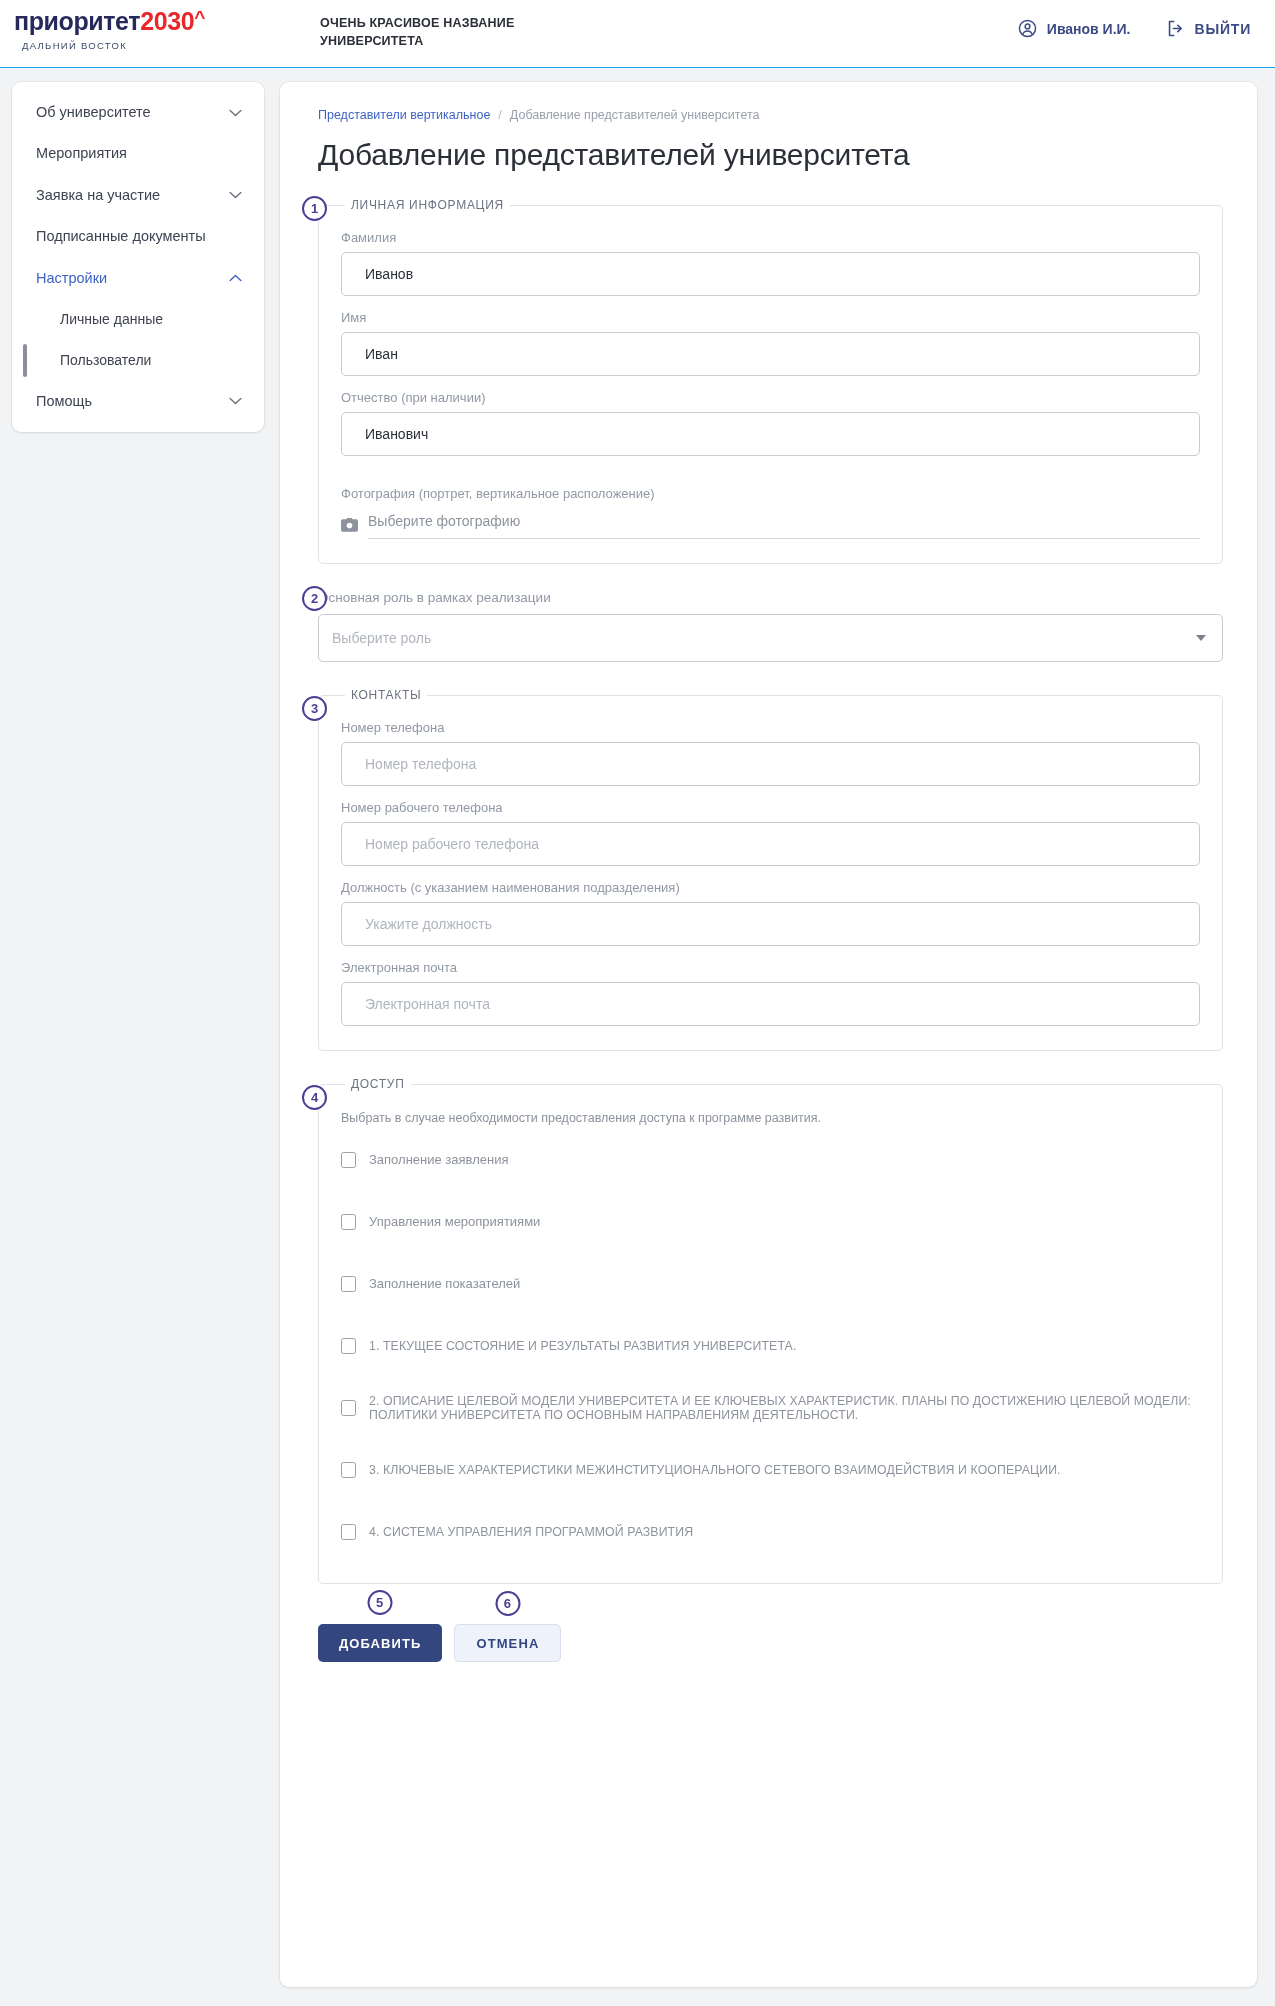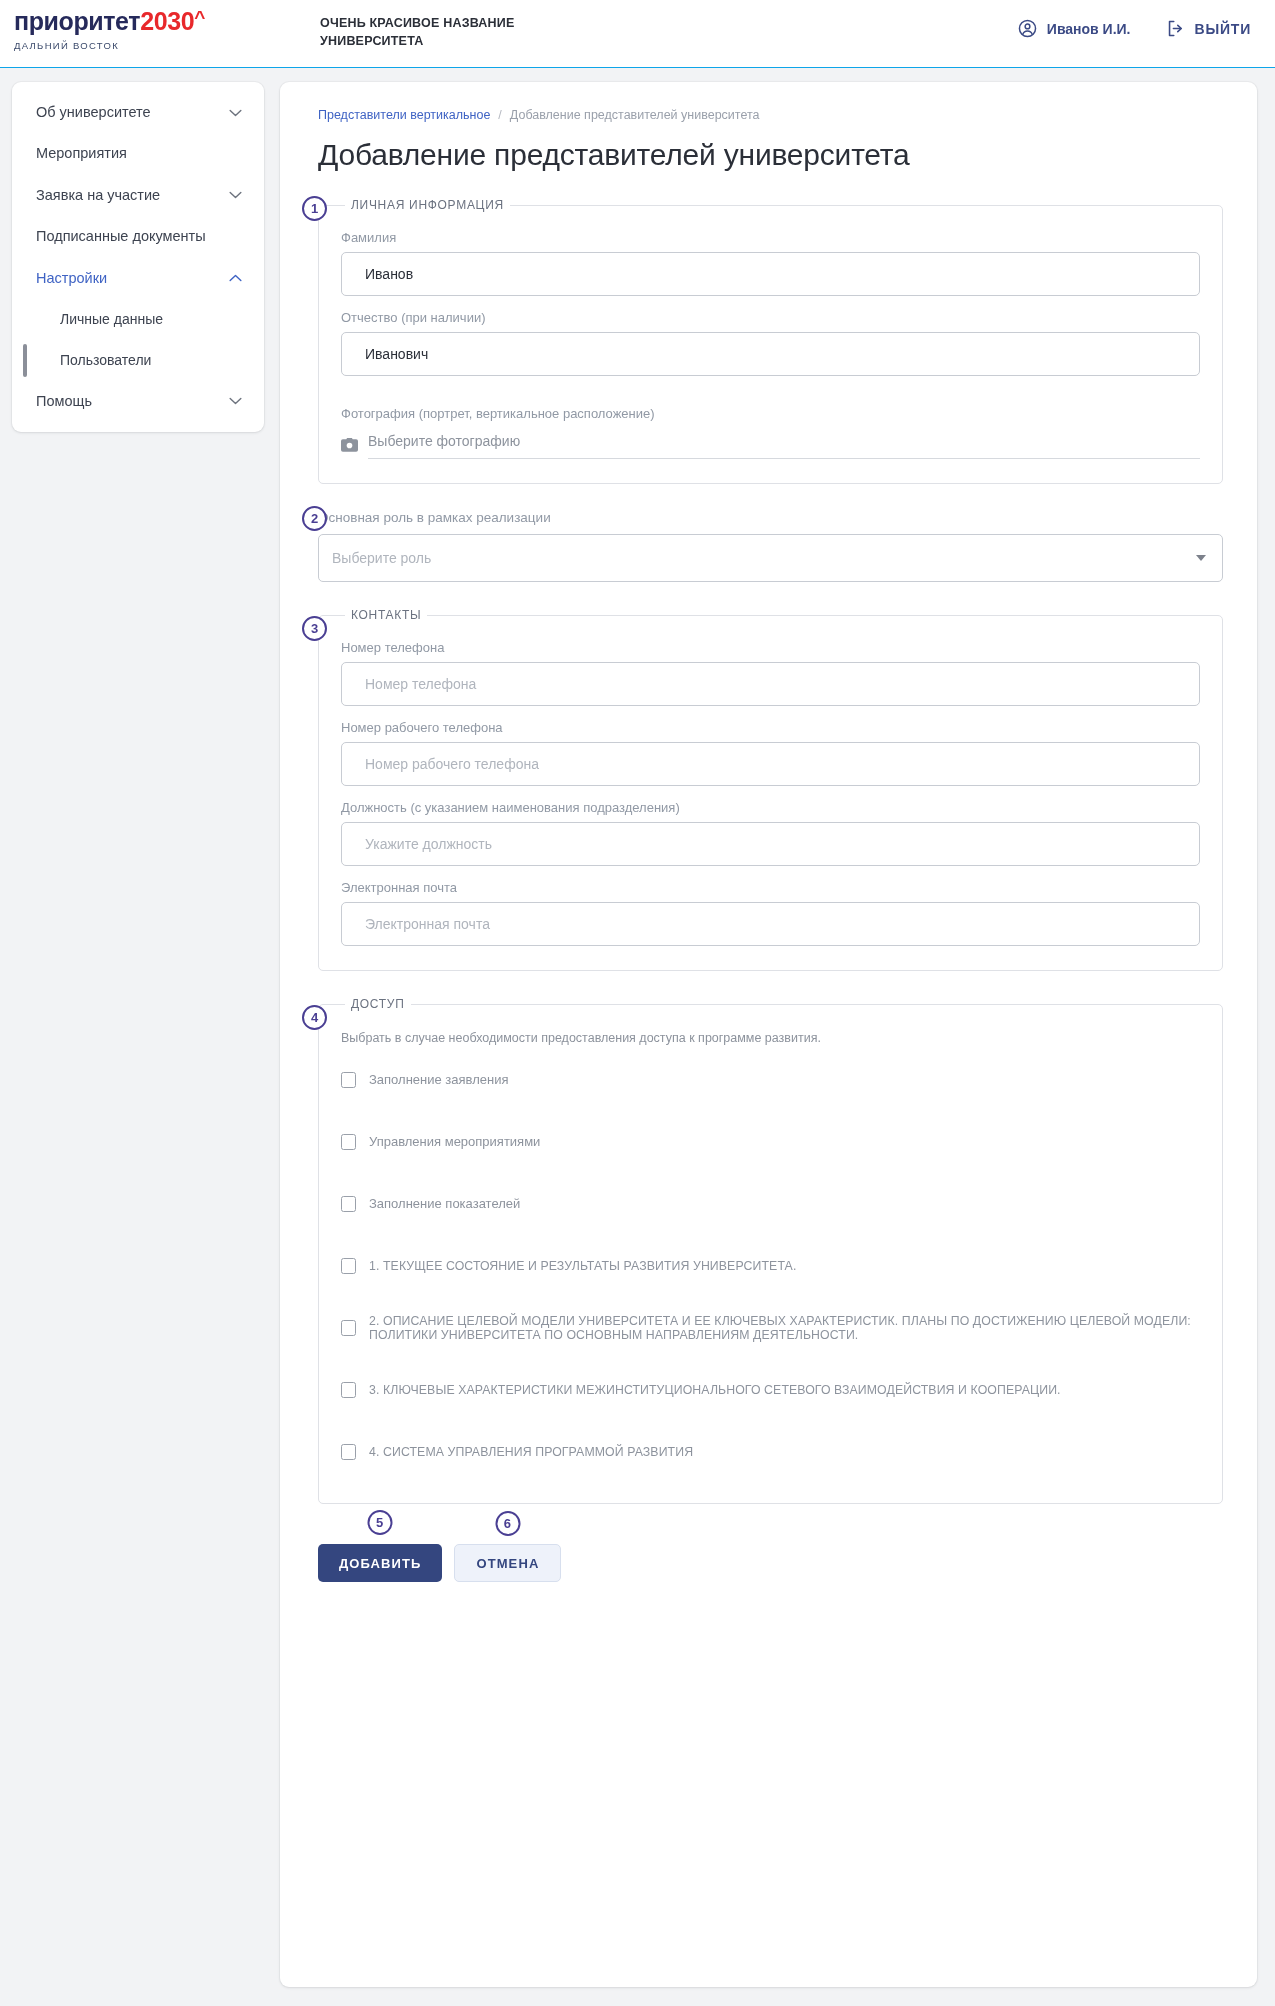--- a/index.html
+++ b/index.html
@@ -30,20 +30,21 @@
     white-space: nowrap;
   }
   .logo-main .red { color: #e8282b; }
   .logo-main .caret { color: #e8282b; font-size: 19px; vertical-align: 6px; }
   .logo-sub {
     margin-top: 6px;
     font-size: 9.5px;
     letter-spacing: 1.3px;
     color: #3b4a6b;
     font-weight: 500;
+    margin-left: 8px;
   }
   .uni-name {
     position: absolute;
     left: 320px;
     top: 14px;
     font-size: 12.5px;
     line-height: 1.45;
     letter-spacing: 0.2px;
     color: #2b2f38;
     font-weight: 600;
@@ -363,20 +364,24 @@
     <div class="section">
       <div class="step" style="top:-2px;">1</div>
       <fieldset>
         <legend>ЛИЧНАЯ ИНФОРМАЦИЯ</legend>
 
         <div class="field">
           <label class="field-label">Фамилия</label>
           <input class="field-input" value="Иванов" style="">
         </div>
 
+        <div class="field">
+          <label class="field-label">Имя</label>
+          <input class="field-input" value="Иван" style="">
+        </div>
 
         <div class="field">
           <label class="field-label">Отчество (при наличии)</label>
           <input class="field-input" value="Иванович" style="">
         </div>
 
         <div class="field" style="margin-top:30px;">
           <label class="field-label">Фотография (портрет, вертикальное расположение)</label>
           <div class="file-row">
             <span>

